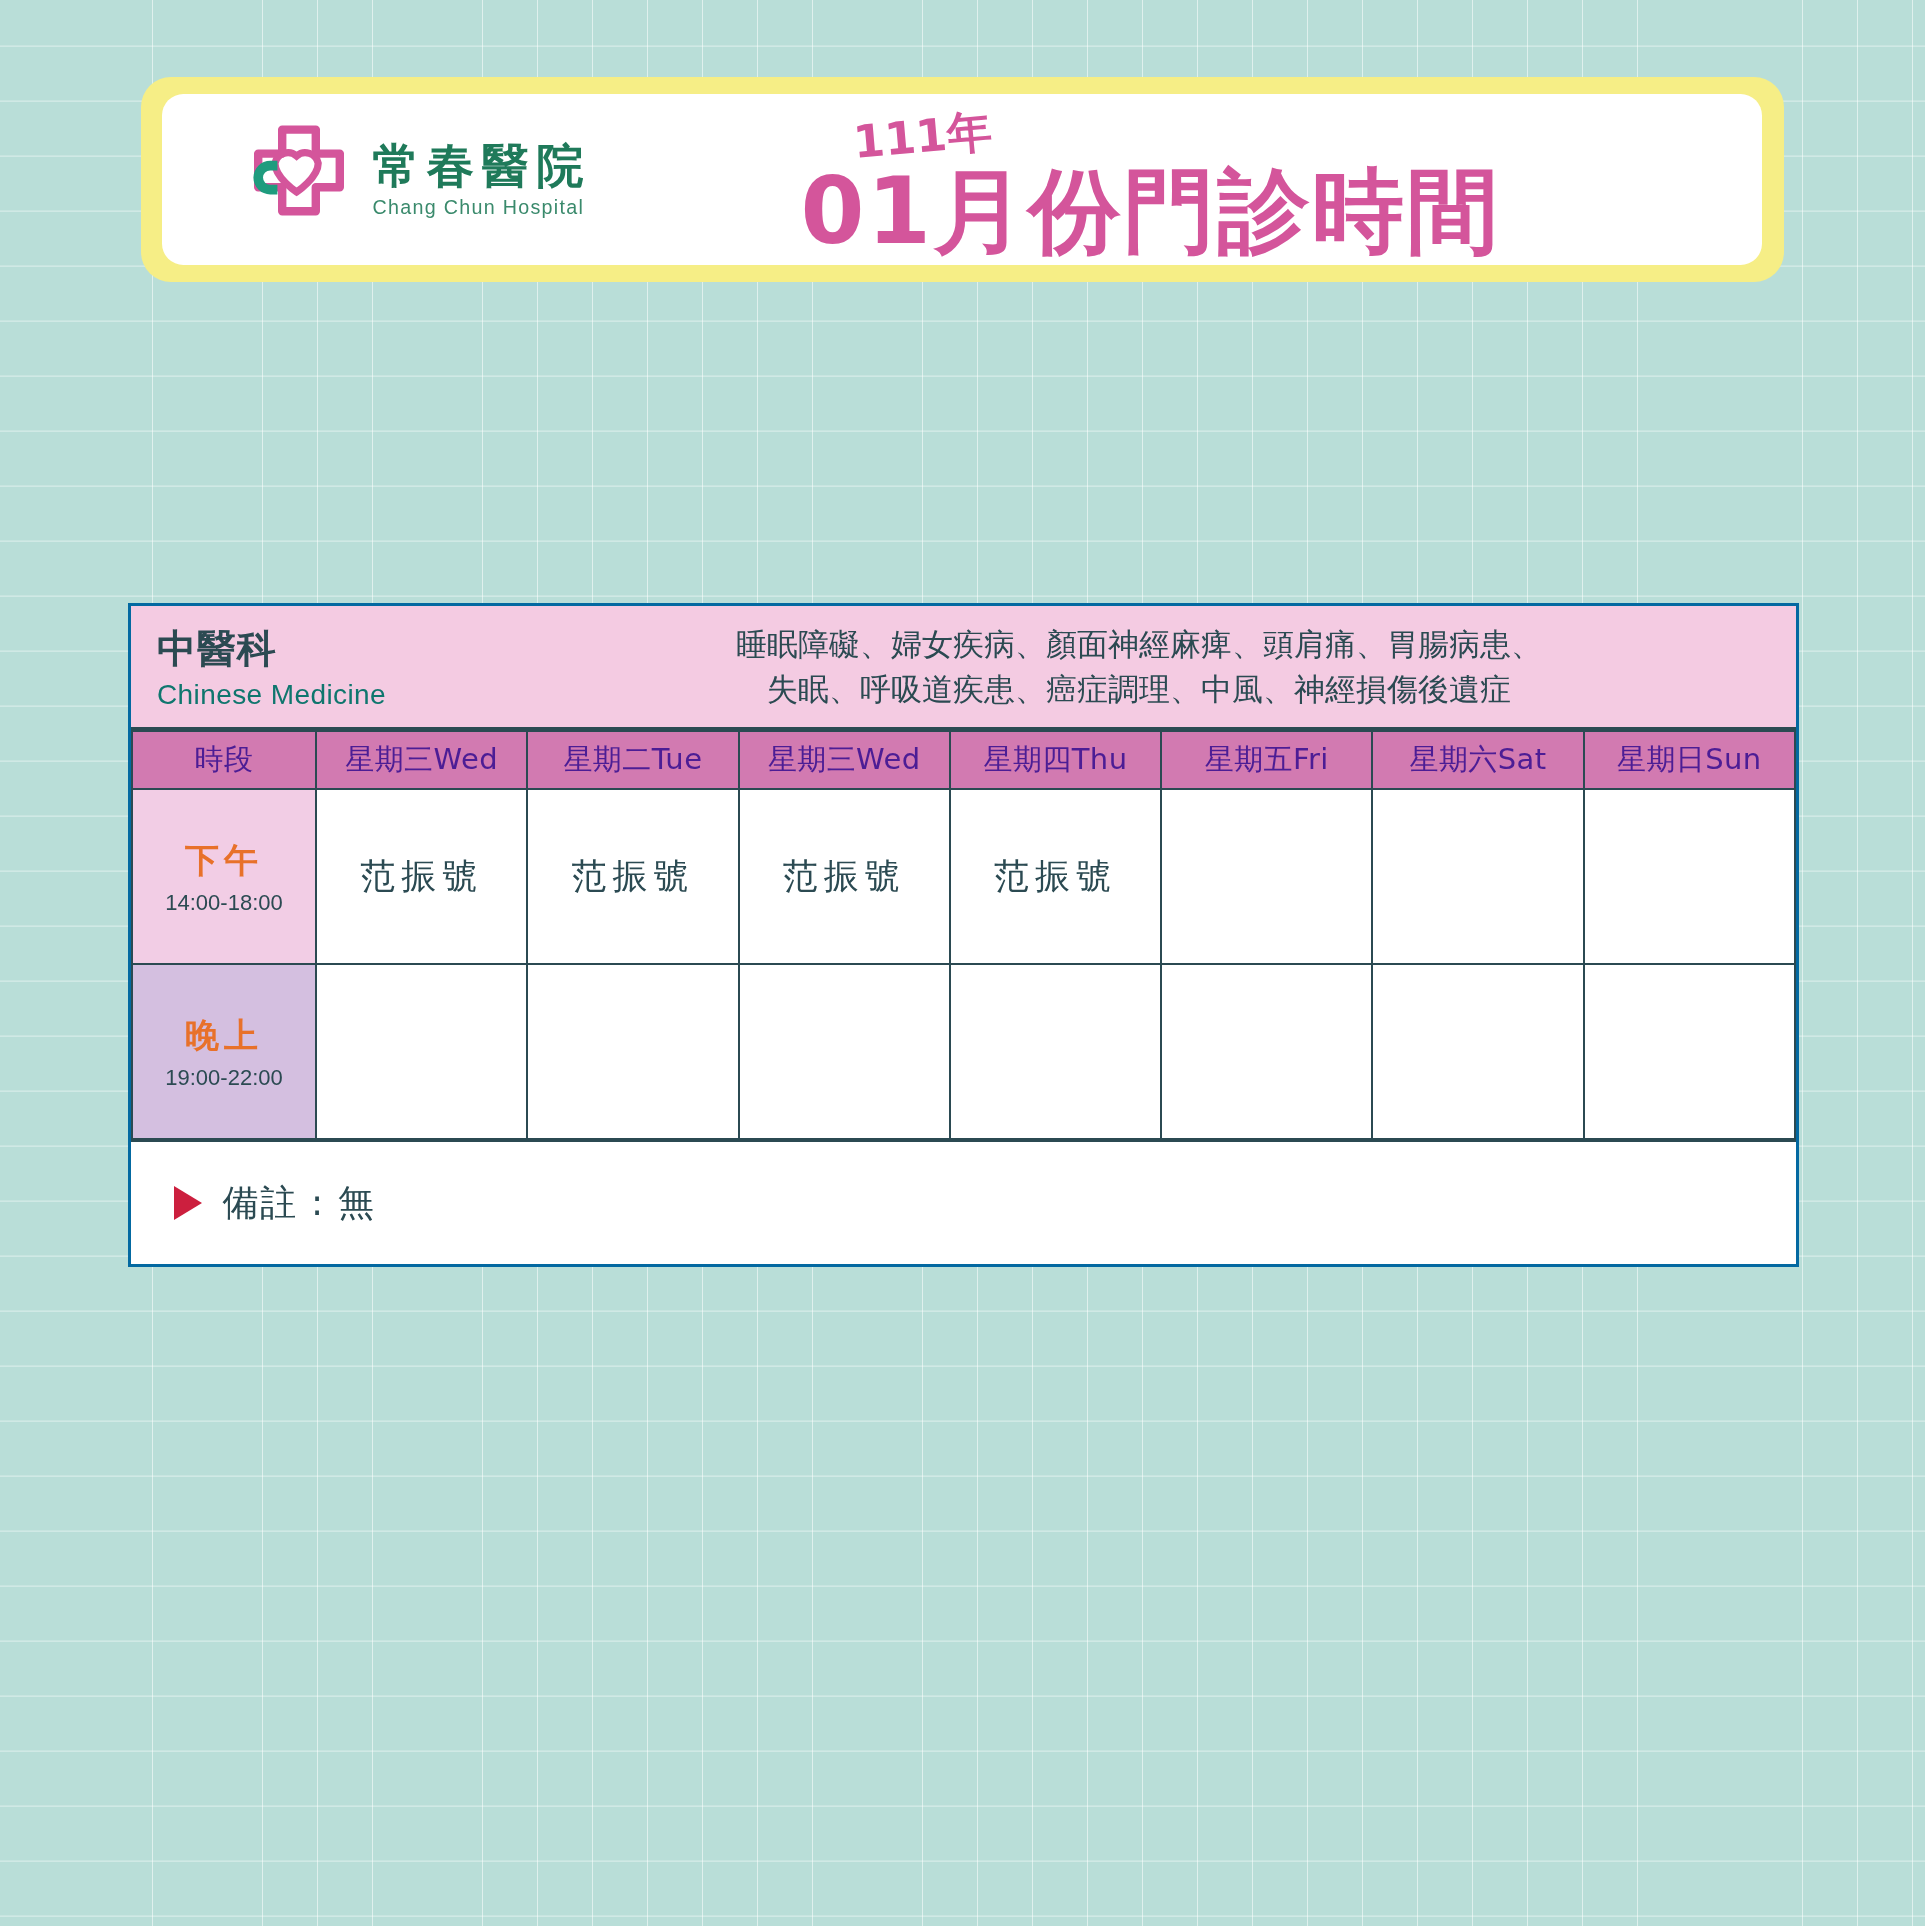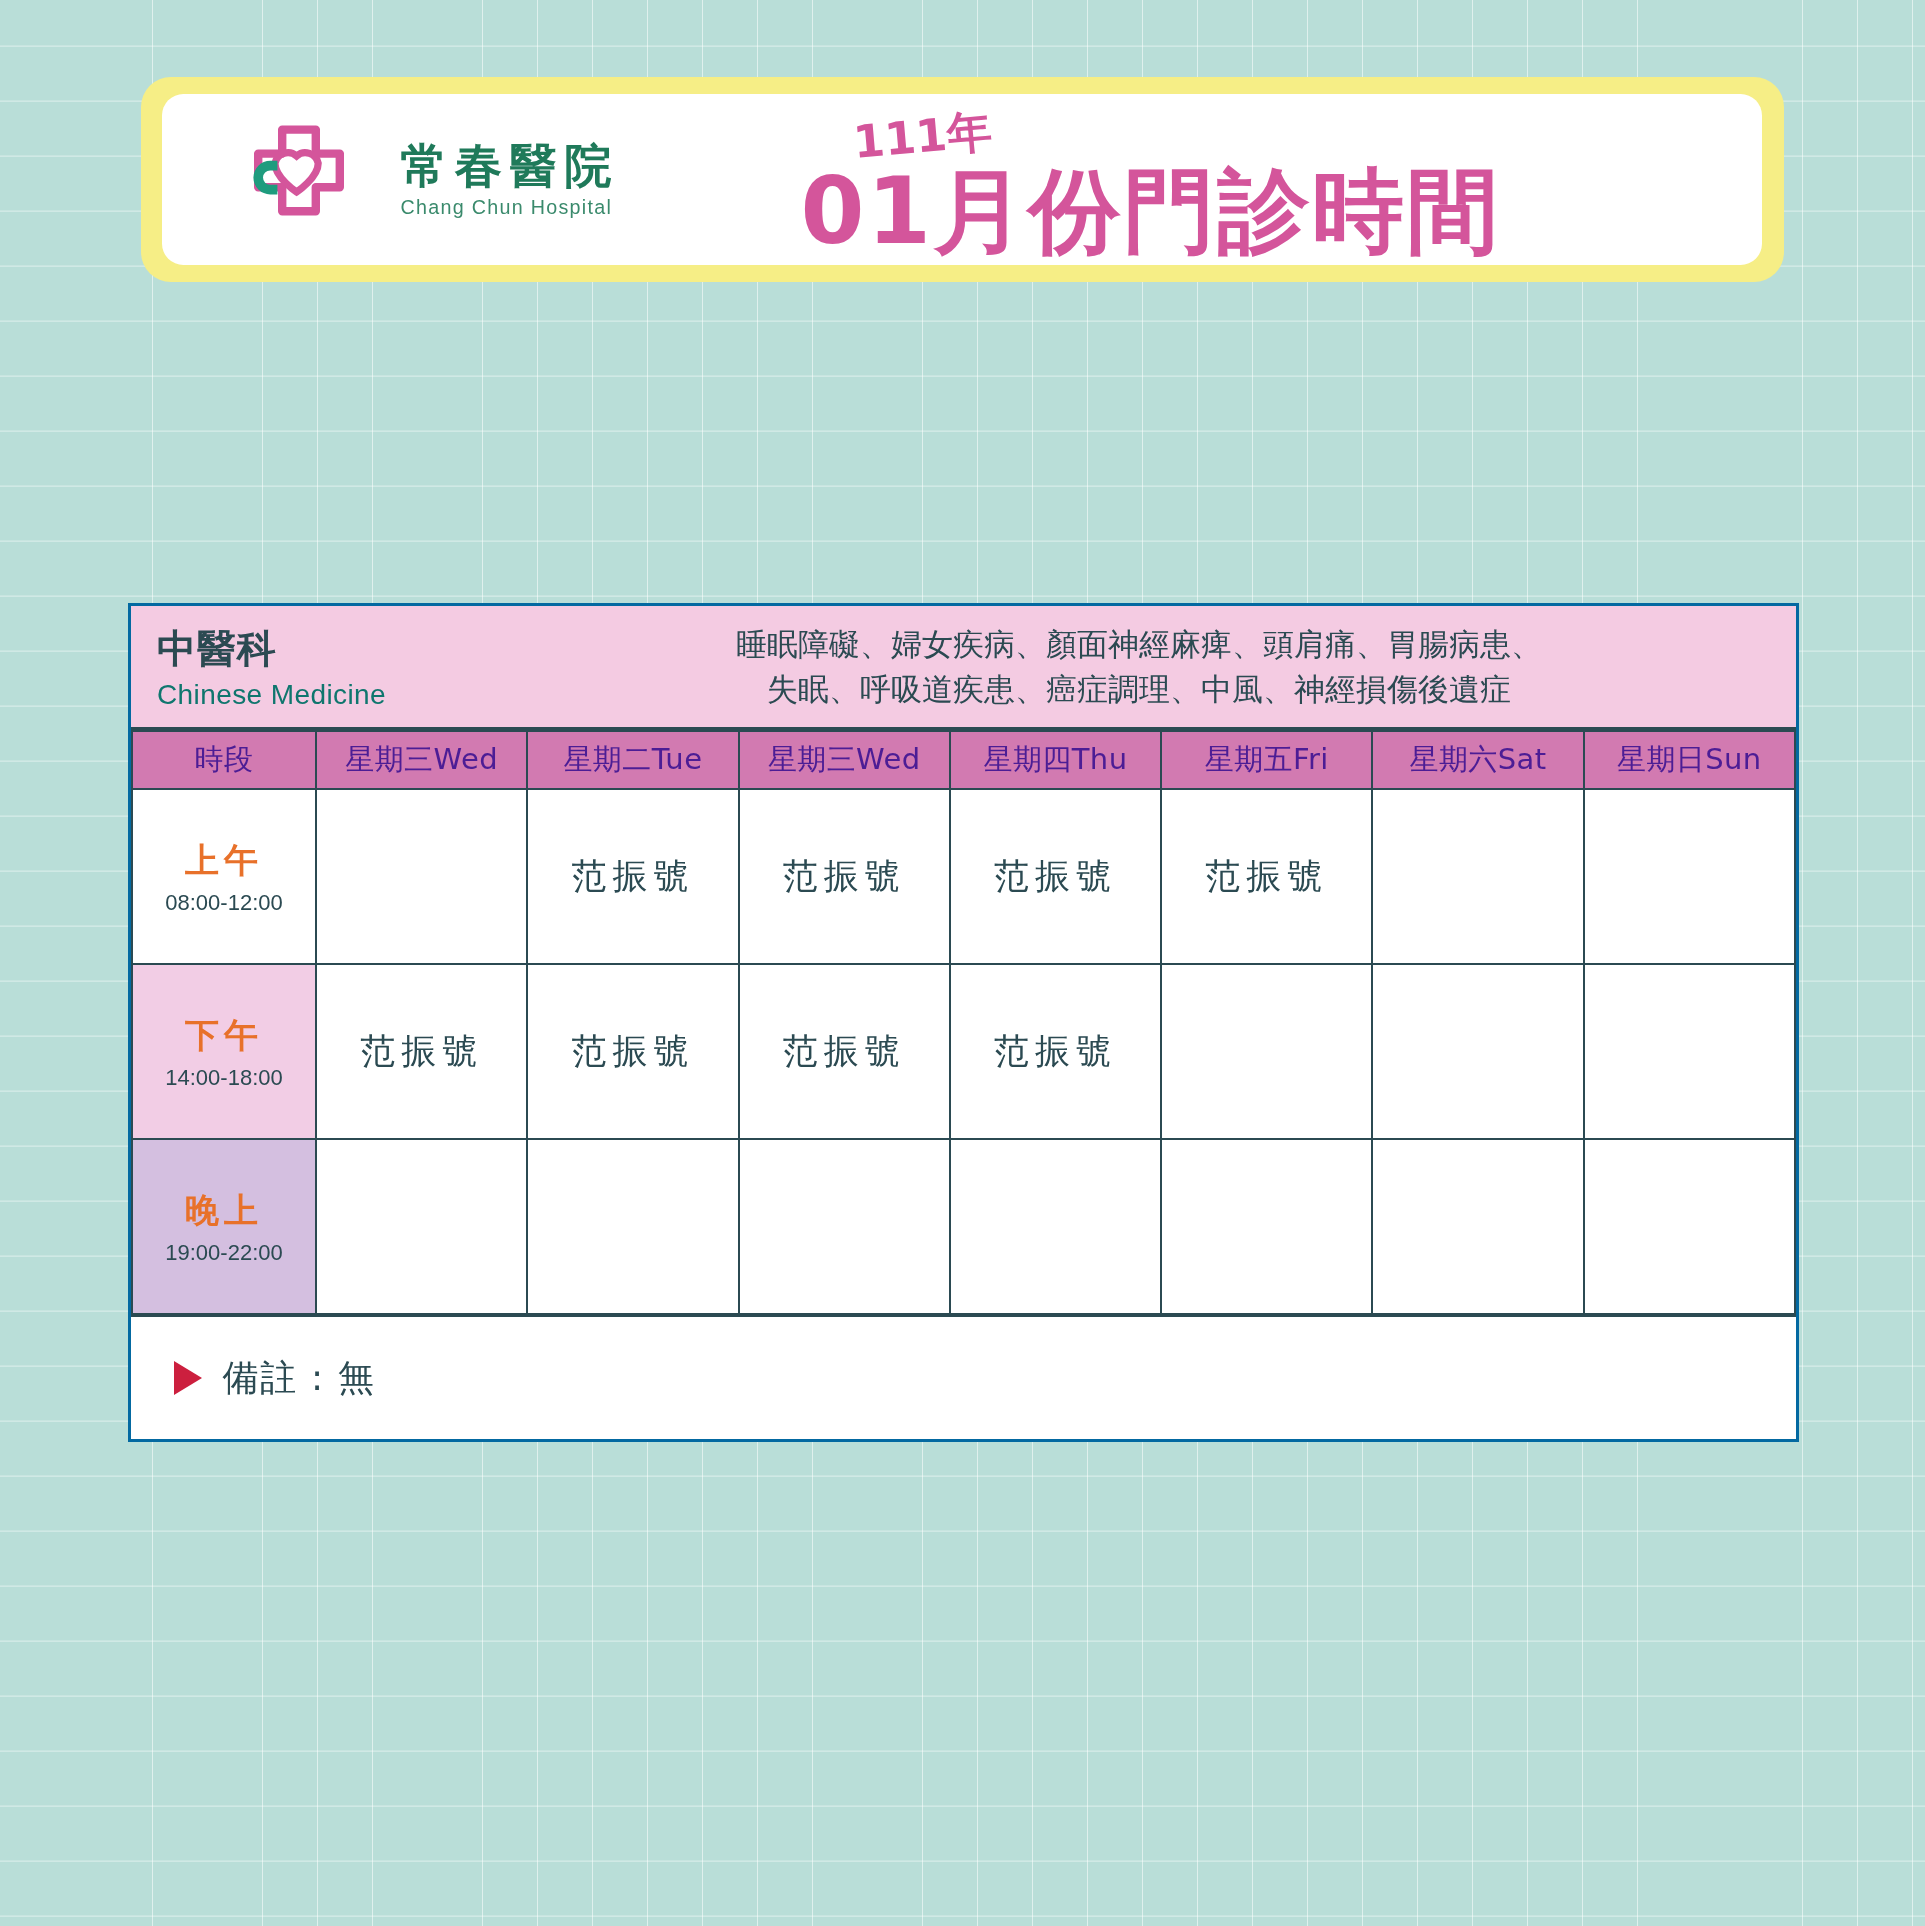--- a/index.html
+++ b/index.html
@@ -47,21 +47,20 @@
     border-radius: 21.4px;
     display: flex;
     align-items: center;
     box-sizing: border-box;
   }
   #logo-wrap {
     display: flex;
     align-items: center;
     margin-left: 77px;
     width: 535px;
-    gap: 28px;
   }
   #logo-mark {
     width: 120px;
     height: 120px;
     flex: none;
     position: relative;
   }
   #hospital-names {
     margin-left: 13px;
     display: flex;
@@ -287,33 +286,20 @@
         <th>星期三Wed</th>
         <th>星期二Tue</th>
         <th>星期三Wed</th>
         <th>星期四Thu</th>
         <th>星期五Fri</th>
         <th>星期六Sat</th>
         <th>星期日Sun</th>
       </tr>
     </thead>
     <tbody>
-      <tr class="row-morning">
-        <td class="period-cell">
-          <span class="period-label">上午</span>
-          <span class="period-time">08:00-12:00</span>
-        </td>
-        <td class="slot-cell"></td>
-        <td class="slot-cell">范振號</td>
-        <td class="slot-cell">范振號</td>
-        <td class="slot-cell">范振號</td>
-        <td class="slot-cell">范振號</td>
-        <td class="slot-cell"></td>
-        <td class="slot-cell"></td>
-      </tr>
       <tr class="row-afternoon">
         <td class="period-cell">
           <span class="period-label">下午</span>
           <span class="period-time">14:00-18:00</span>
         </td>
         <td class="slot-cell">范振號</td>
         <td class="slot-cell">范振號</td>
         <td class="slot-cell">范振號</td>
         <td class="slot-cell">范振號</td>
         <td class="slot-cell"></td>

